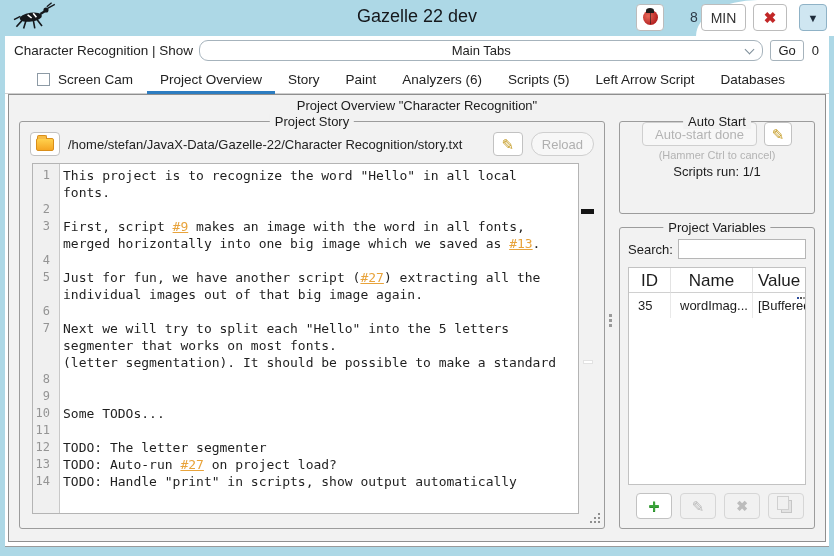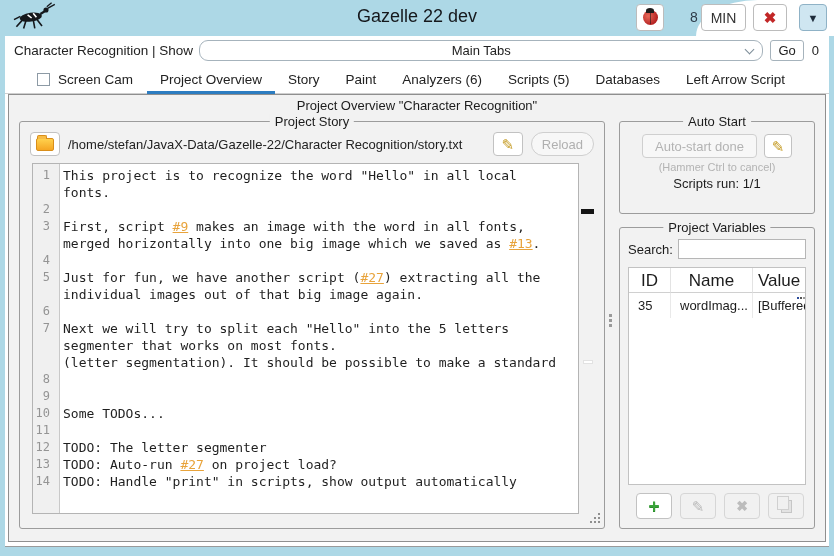--- a/index.html
+++ b/index.html
@@ -117,21 +117,21 @@
   .splitter{width:10px;position:relative;flex:none}
   .splitter::before{content:'';position:absolute;top:47%;left:4px;width:3px;
     height:3px;background:#9a9a9a;
     box-shadow:0 5px #9a9a9a,0 10px #9a9a9a}
 
   
   .right-col{width:196px;margin-left:4px;display:flex;flex-direction:column;
     margin-bottom:2px;flex:none}
   .auto-group{height:93px;margin-bottom:13px}
   .as-row{display:flex;align-items:center;justify-content:center;gap:7px;
-    margin-top:12px}
+    }
   .disabled-btn{border:1px solid #cfcfcf;background:#f7f7f7;color:#b3b3b3;
     border-radius:4px;font-size:13px;height:24px;display:flex;
     align-items:center;padding:0 12px}
   .small-btn{width:28px;height:24px}
   .as-hint{text-align:center;color:#b3b3b3;font-size:11px;margin-top:3px}
   .as-status{text-align:center;color:#1c1c1c;font-size:13px;margin-top:3px}
 
   .vars-group{flex:1;display:flex;flex-direction:column;min-height:0}
   .search-row{display:flex;align-items:center;margin:11px 8px 0;gap:5px}
   .search-label{font-size:13px;color:#1c1c1c}
@@ -201,22 +201,22 @@
 
 <div class="tabbar">
   <span class="checkbox"></span>
   <span class="screencam-label">Screen Cam</span>
   <div class="tab-strip">
       <div class="tab selected">Project Overview</div>
       <div class="tab">Story</div>
       <div class="tab">Paint</div>
       <div class="tab">Analyzers (6)</div>
       <div class="tab">Scripts (5)</div>
+      <div class="tab">Left Arrow Script</div>
       <div class="tab">Databases</div>
-      <div class="tab">Left Arrow Script</div>
     </div>
 </div>
 
 <div class="main-wrap">
   <div class="panel">
     <div class="panel-header">Project Overview "Character Recognition"</div>
 
     <div class="content">
 
       <div class="group story-group">

